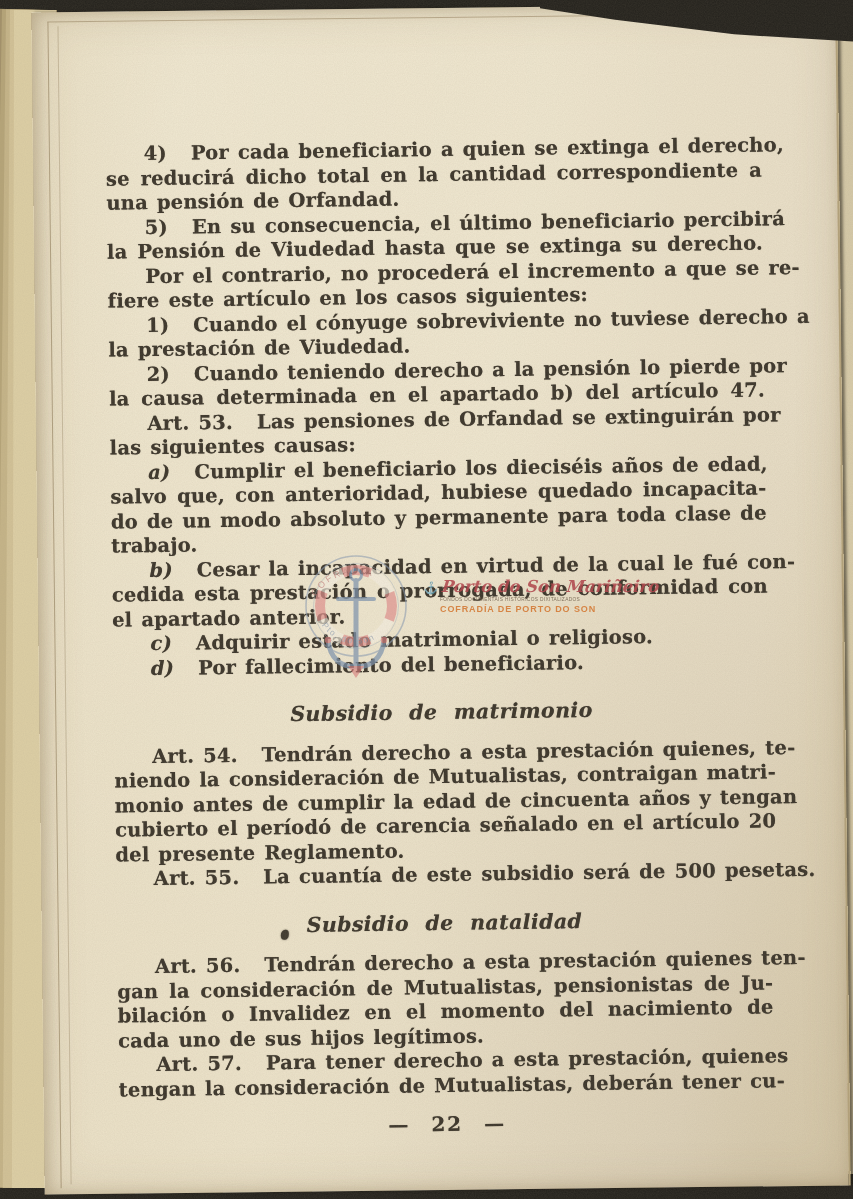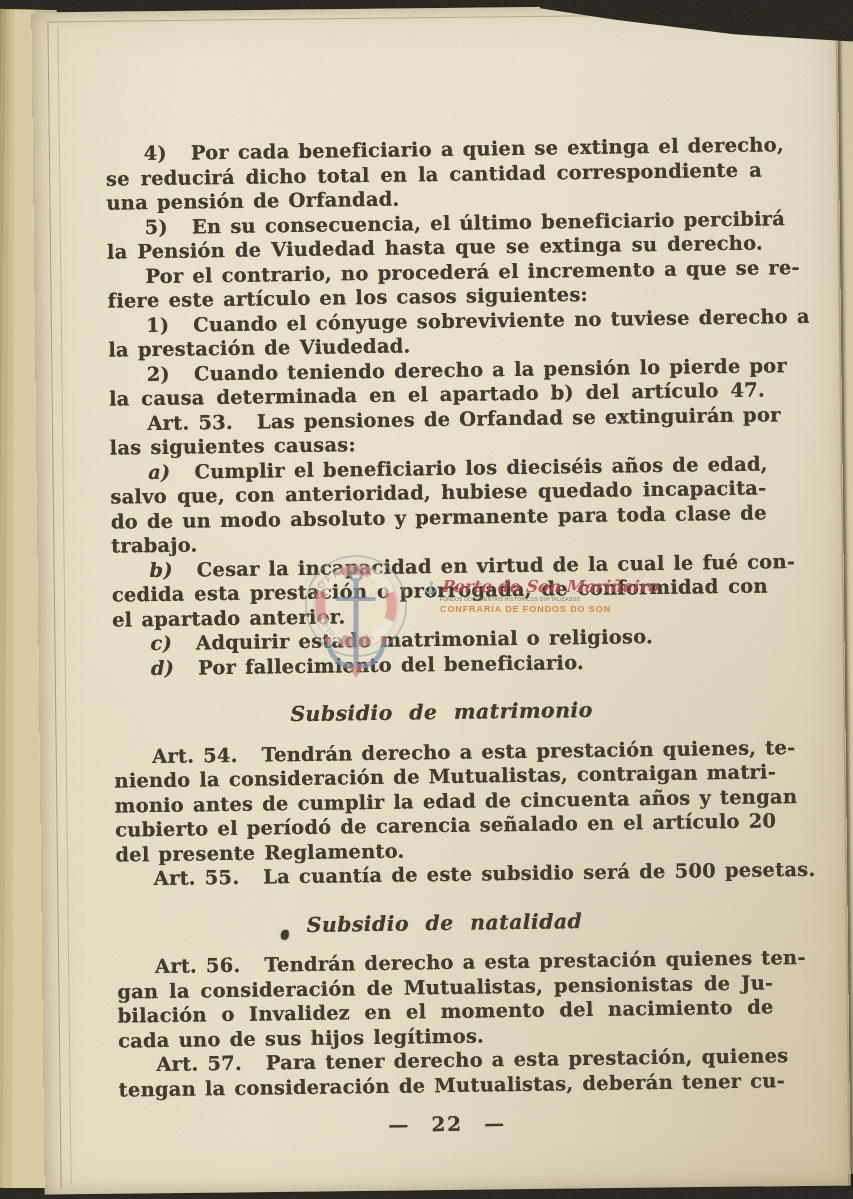--- a/index.html
+++ b/index.html
@@ -145,21 +145,21 @@
       <text font-size="9" fill="#bf7878" letter-spacing="2.5" opacity=".9" font-family="Liberation Sans, sans-serif">
         <textPath href="#arcTop" startOffset="10">COFRADÍA</textPath>
       </text>
       <text font-size="8.5" fill="#8b9cb4" letter-spacing="1.5" opacity=".9" font-family="Liberation Sans, sans-serif">
         <textPath href="#arcBot" startOffset="8">Pto. do Son</textPath>
       </text>
     </svg>
     <div class="wm-right">
       <div class="wm-script"><span class="wm-anchor-glyph">⚓</span><span>Porto do Son Mariñeiro</span></div>
       <div class="wm-small">FONDOS DOCUMENTAIS HISTÓRICOS DIXITALIZADOS</div>
-      <div class="wm-org">CONFRARÍA DE FONDOS DO SON</div>
+      <div class="wm-org">COFRADÍA DE PORTO DO SON</div>
     </div>
   </div>
 
   <div class="top-wedge"></div>
 
   <svg class="grain" width="853" height="1199">
     <filter id="grainF">
       <feTurbulence type="fractalNoise" baseFrequency="0.9" numOctaves="2" stitchTiles="stitch"></feTurbulence>
       <feColorMatrix type="matrix" values="0 0 0 0 0.36  0 0 0 0 0.30  0 0 0 0 0.21  0 0 0 0.30 0"></feColorMatrix>
     </filter>

